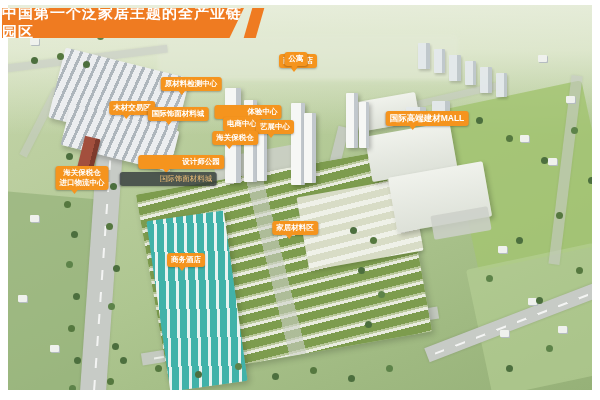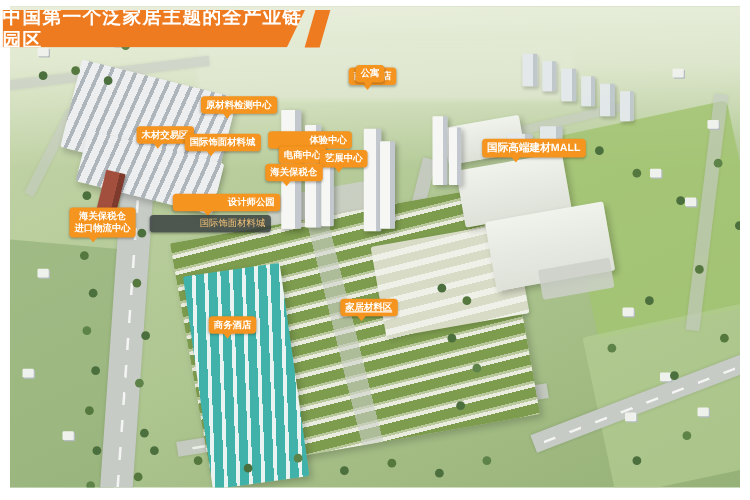--- a/index.html
+++ b/index.html
@@ -173,21 +173,21 @@
     <div class="lbl" style="left:173px;top:150px;padding-left:44px;">
         <span>设计师公园</span>
       </div>
     <div class="lbl dark" style="left:160px;top:167px;">
         <span>国际饰面材料城</span>
       </div>
     <div class="lbl" style="left:74px;top:161px;">
         <span>海关保税仓</span>
         <span>进口物流中心</span>
       </div>
-    <div class="lbl" style="left:287px;top:234px;text-decoration:underline;">
+    <div class="lbl" style="left:287px;top:216px;">
         <span>家居材料区</span>
       </div>
     <div class="lbl" style="left:178px;top:248px;">
         <span>商务酒店</span>
       </div>
     <div class="lbl big" style="left:419px;top:106px;">
         <span>国际高端建材MALL</span>
       </div>
   </div>
 

